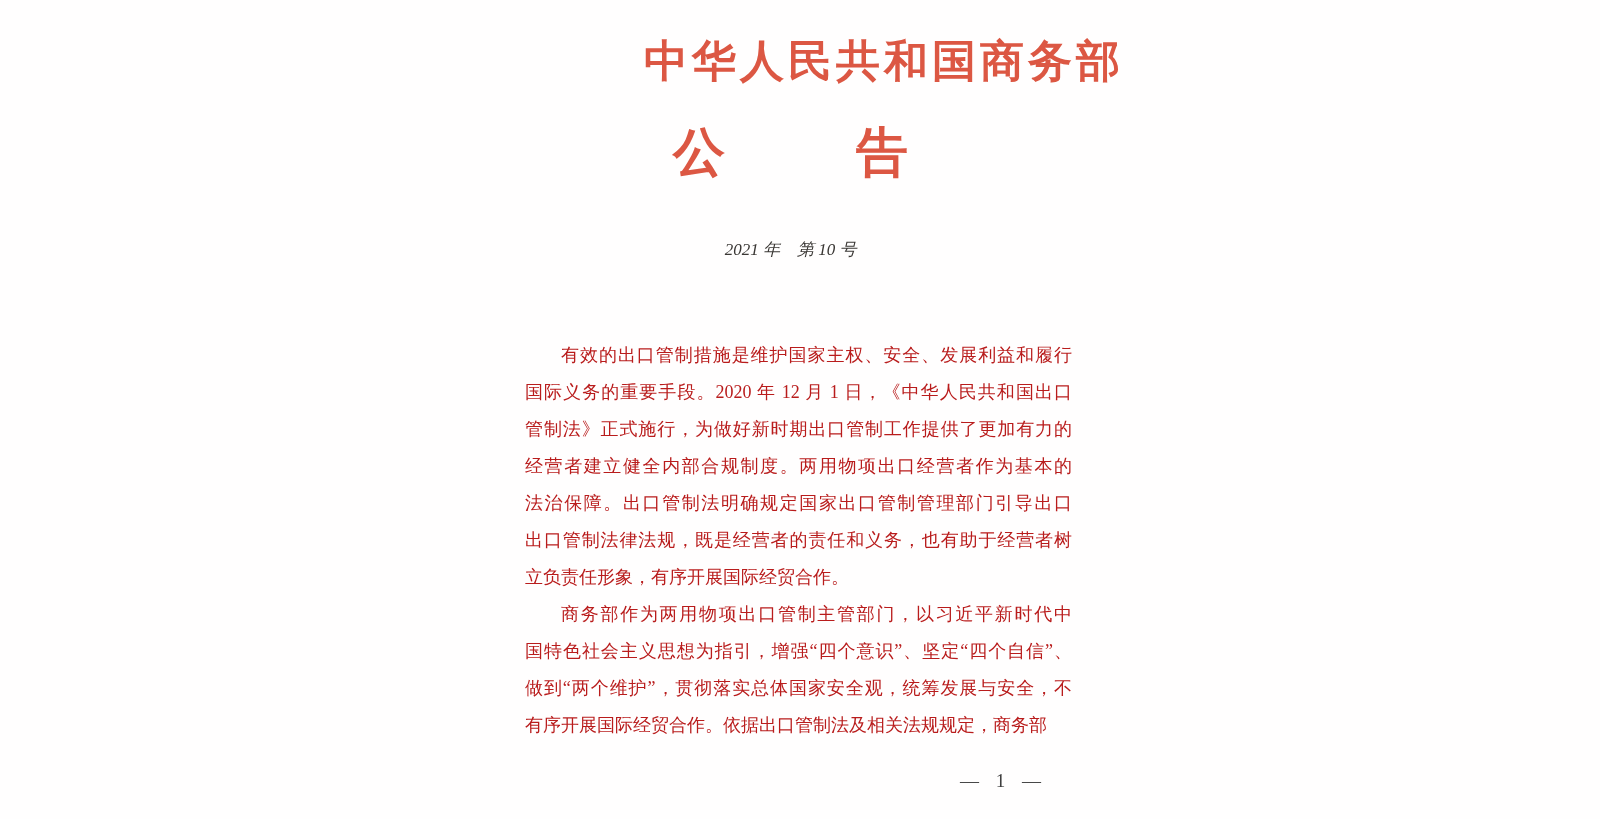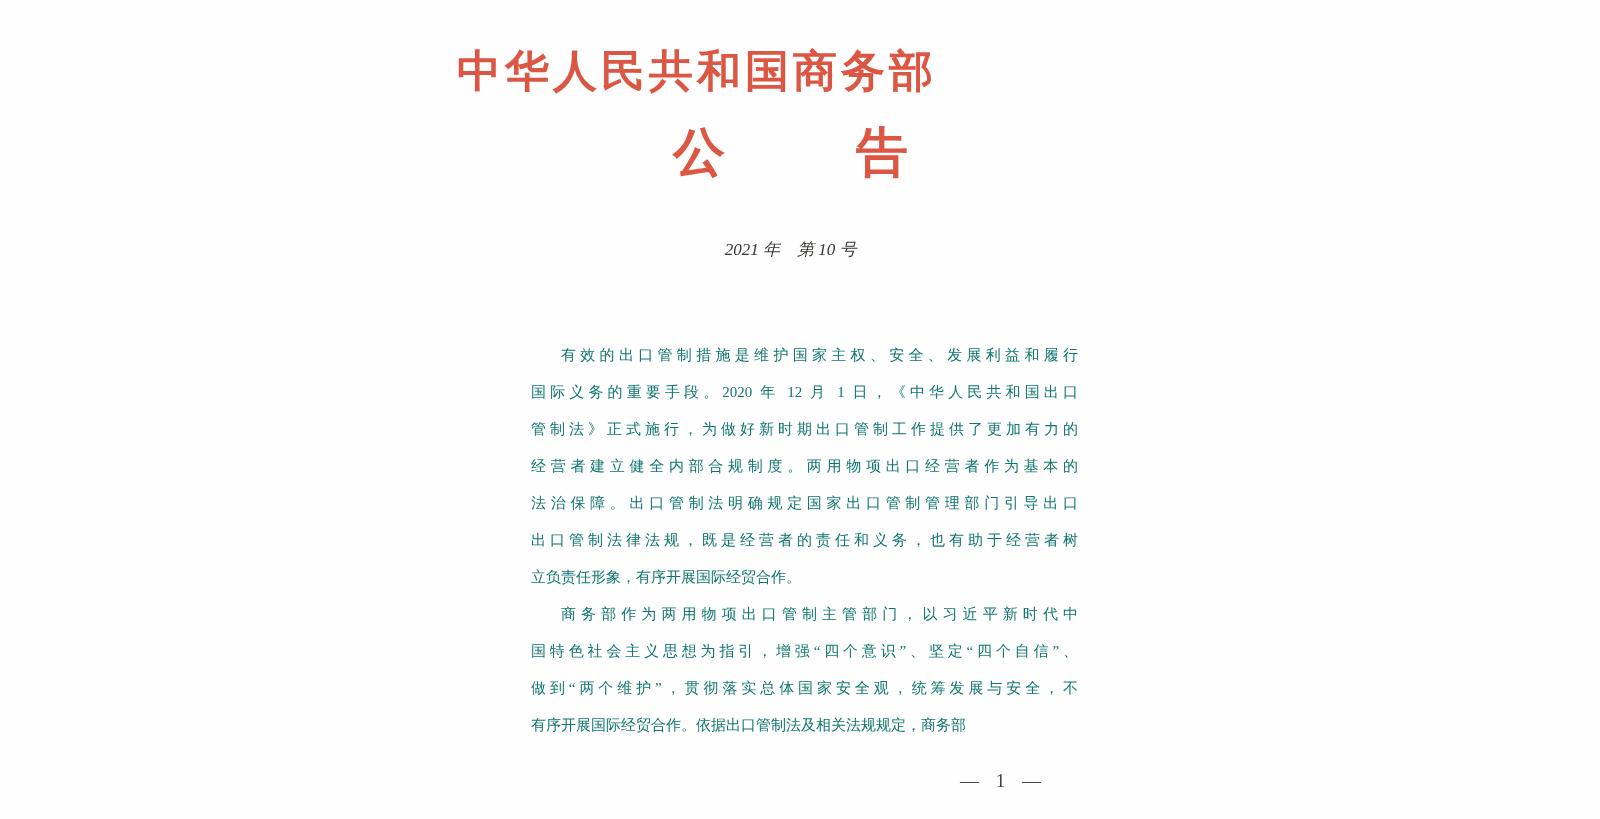--- a/index.html
+++ b/index.html
@@ -17,24 +17,24 @@
   .doc {
     position: absolute;
     left: 517px;
     top: 0;
     width: 547px;
     height: 819px;
   }
 
   .org-title {
     position: absolute;
-    top: 46px;
+    top: 36px;
     left: -60px;
     right: -60px;
-    text-align: left;
+    text-align: right;
     font-size: 44px;
     line-height: 52px;
     font-weight: bold;
     color: #dc5743;
     letter-spacing: 4px;
     white-space: nowrap;
   }
 
   .announcement-title {
     position: absolute;
@@ -59,24 +59,24 @@
     font-size: 17px;
     line-height: 26px;
     color: #3a3734;
     white-space: pre;
     font-style: italic;
   }
 
   .body-text {
     position: absolute;
     top: 337px;
-    left: 14px;
+    left: 8px;
     width: 547px;
-    font-size: 15px;
-    color: #0f766e;
+    font-size: 18px;
+    color: #b91c1c;
   }
 
   .body-text .line {
     height: 37px;
     line-height: 37px;
     text-align: justify;
     text-align-last: justify;
     white-space: nowrap; 
   }
 

